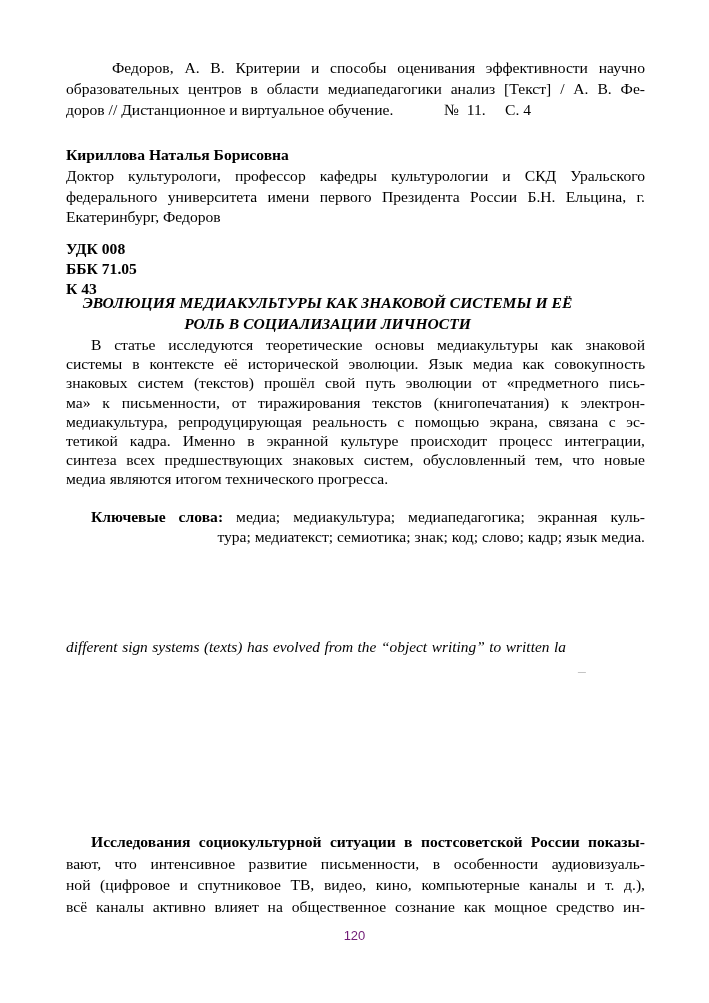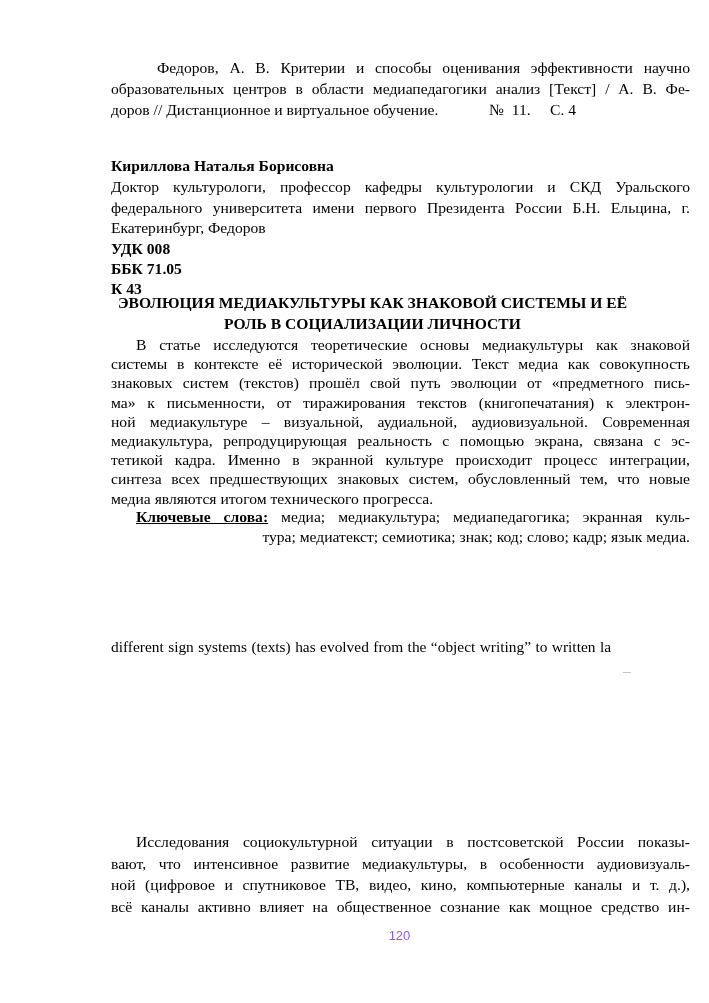--- a/index.html
+++ b/index.html
@@ -6,74 +6,74 @@
   .page {
     position: relative;
     width: 709px;
     height: 1003px;
     background: #ffffff;
     font-family: "Liberation Serif", "DejaVu Serif", serif;
     font-size: 15.6px;
     color: #000000;
     overflow: hidden;
   }
-  .block { position: absolute; margin-left: 45px; }
+  .block { position: absolute; }
 
   
   .line { min-height: 1em; }
 
   
   .jlines .line { text-align: justify; text-align-last: justify; }
   .jlines .line:last-child { text-align: right; text-align-last: left; }
   .all-just .line:last-child { text-align: justify; text-align-last: justify; }
 
   
   .citation { top: 58px; left: 66px; width: 579px; line-height: 20.8px; }
   .citation .line:first-child { padding-left: 46px; }
   .citation .line:last-child { white-space: pre; }
 
   
-  .author { top: 156px; left: 66px; width: 579px; line-height: 20.8px; }
+  .author { top: 145px; left: 66px; width: 579px; line-height: 20.8px; }
   .author-name { font-weight: bold; }
 
   
   .classification { top: 239px; left: 66px; width: 579px; line-height: 20.2px; font-weight: bold; }
 
   
   .title-block { top: 293px; left: 66px; width: 523px; line-height: 20.8px; font-weight: bold; }
-  .title-block .line { text-align: right; text-align-last: center; white-space: nowrap; }
+  .title-block .line { text-align: right; text-align-last: center; white-space: nowrap; font-style: italic; }
 
   
   .abstract { top: 335px; left: 66px; width: 579px; line-height: 19.2px; }
   .abstract .line:first-child { padding-left: 25px; }
 
   
   .keywords { top: 507px; left: 66px; width: 579px; line-height: 20px; }
   .keywords .kw1 { padding-left: 25px; text-align: justify; text-align-last: justify; }
   .keywords .kw2 { text-align: right; }
-  .bold { font-weight: bold; text-decoration: underline; }
+  .bold { font-weight: bold; }
 
   
-  .english { top: 637px; left: 66px; width: 500px; line-height: 20px; font-size: 15.4px; }
+  .english { top: 637px; left: 66px; width: 500px; line-height: 20px; font-size: 15.4px; font-style: italic; }
   .english .eline { text-align: justify; text-align-last: justify; }
 
   
   .dash-mark { top: 663px; left: 578px; width: 30px; line-height: 16px; color: #b2b2b2; }
 
   
   .body-para { top: 831px; left: 66px; width: 579px; line-height: 21.6px; }
-  .body-para .line:first-child { padding-left: 25px; }
+  .body-para .line:first-child { padding-left: 25px; font-weight: bold; }
 
   
   .footer {
     top: 928px; left: 0; width: 709px;
     text-align: center;
     font-family: "Liberation Sans", "DejaVu Sans", sans-serif;
     font-size: 13px;
-    color: #8b5cf6;
+    color: #701a75;
   }
 </style>
 </head>
 <body>
 
 <div class="page">
 
   <section class="block citation jlines">
       <div class="line">Федоров, А. В. Критерии и способы оценивания эффективности научно</div>
       <div class="line">образовательных центров в области медиапедагогики анализ [Текст] / А. В. Фе-</div>
@@ -95,24 +95,23 @@
     <div class="line">К 43</div>
   </section>
 
   <section class="block title-block">
       <div class="line">ЭВОЛЮЦИЯ МЕДИАКУЛЬТУРЫ КАК ЗНАКОВОЙ СИСТЕМЫ И ЕЁ</div>
       <div class="line">РОЛЬ В СОЦИАЛИЗАЦИИ ЛИЧНОСТИ</div>
     </section>
 
   <section class="block abstract jlines">
       <div class="line">В статье исследуются теоретические основы медиакультуры как знаковой</div>
-      <div class="line">системы в контексте её исторической эволюции. Текст медиа как совокупность</div>
+      <div class="line">системы в контексте её исторической эволюции. Язык медиа как совокупность</div>
       <div class="line">знаковых систем (текстов) прошёл свой путь эволюции от «предметного пись-</div>
       <div class="line">ма» к письменности, от тиражирования текстов (книгопечатания) к электрон-</div>
-      <div class="line">ной медиакультуре – визуальной, аудиальной, аудиовизуальной. Современная</div>
       <div class="line">медиакультура, репродуцирующая реальность с помощью экрана, связана с эс-</div>
       <div class="line">тетикой кадра. Именно в экранной культуре происходит процесс интеграции,</div>
       <div class="line">синтеза всех предшествующих знаковых систем, обусловленный тем, что новые</div>
       <div class="line">медиа являются итогом технического прогресса.</div>
     </section>
 
   <section class="block keywords">
     <div class="line kw1">
       <span class="bold">Ключевые слова:</span><span> медиа; медиакультура; медиапедагогика; экранная куль-</span>
     </div>
@@ -120,21 +119,21 @@
   </section>
 
   <section class="block english">
     <div class="eline">different sign systems (texts) has evolved from the “object writing” to written la</div>
   </section>
 
   <span class="block dash-mark">–</span>
 
   <section class="block body-para jlines all-just">
       <div class="line">Исследования социокультурной ситуации в постсоветской России показы-</div>
-      <div class="line">вают, что интенсивное развитие медиакультуры, в особенности аудиовизуаль-</div>
+      <div class="line">вают, что интенсивное развитие письменности, в особенности аудиовизуаль-</div>
       <div class="line">ной (цифровое и спутниковое ТВ, видео, кино, компьютерные каналы и т. д.),</div>
       <div class="line">всё каналы активно влияет на общественное сознание как мощное средство ин-</div>
     </section>
 
   <footer class="block footer">
     <span>120</span>
   </footer>
 
 </div>
 

